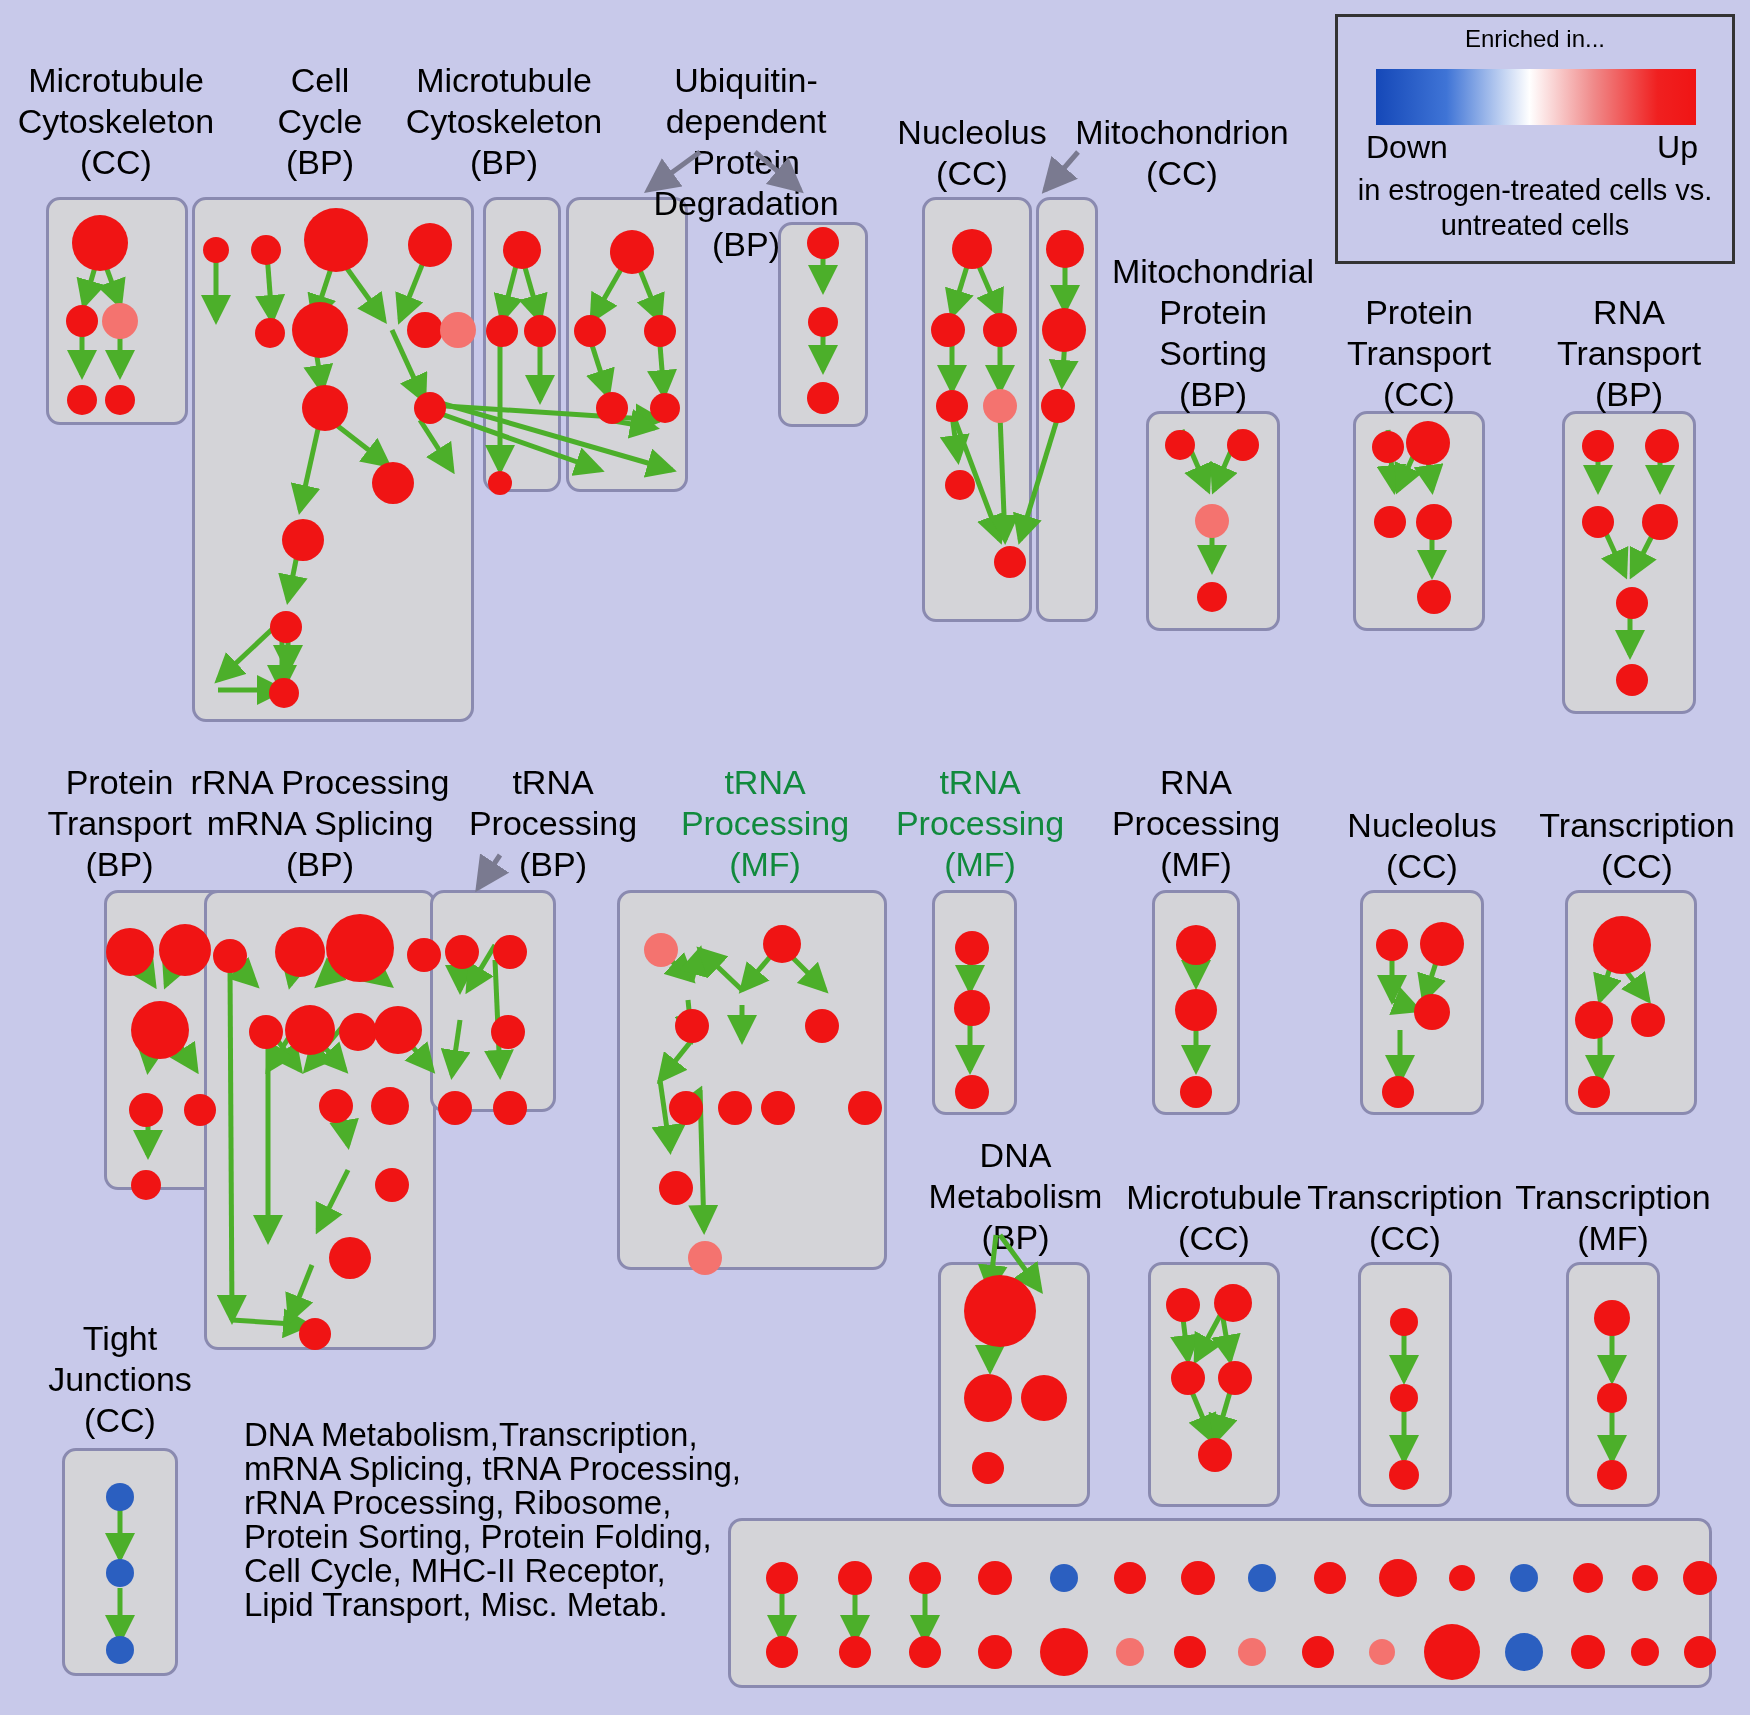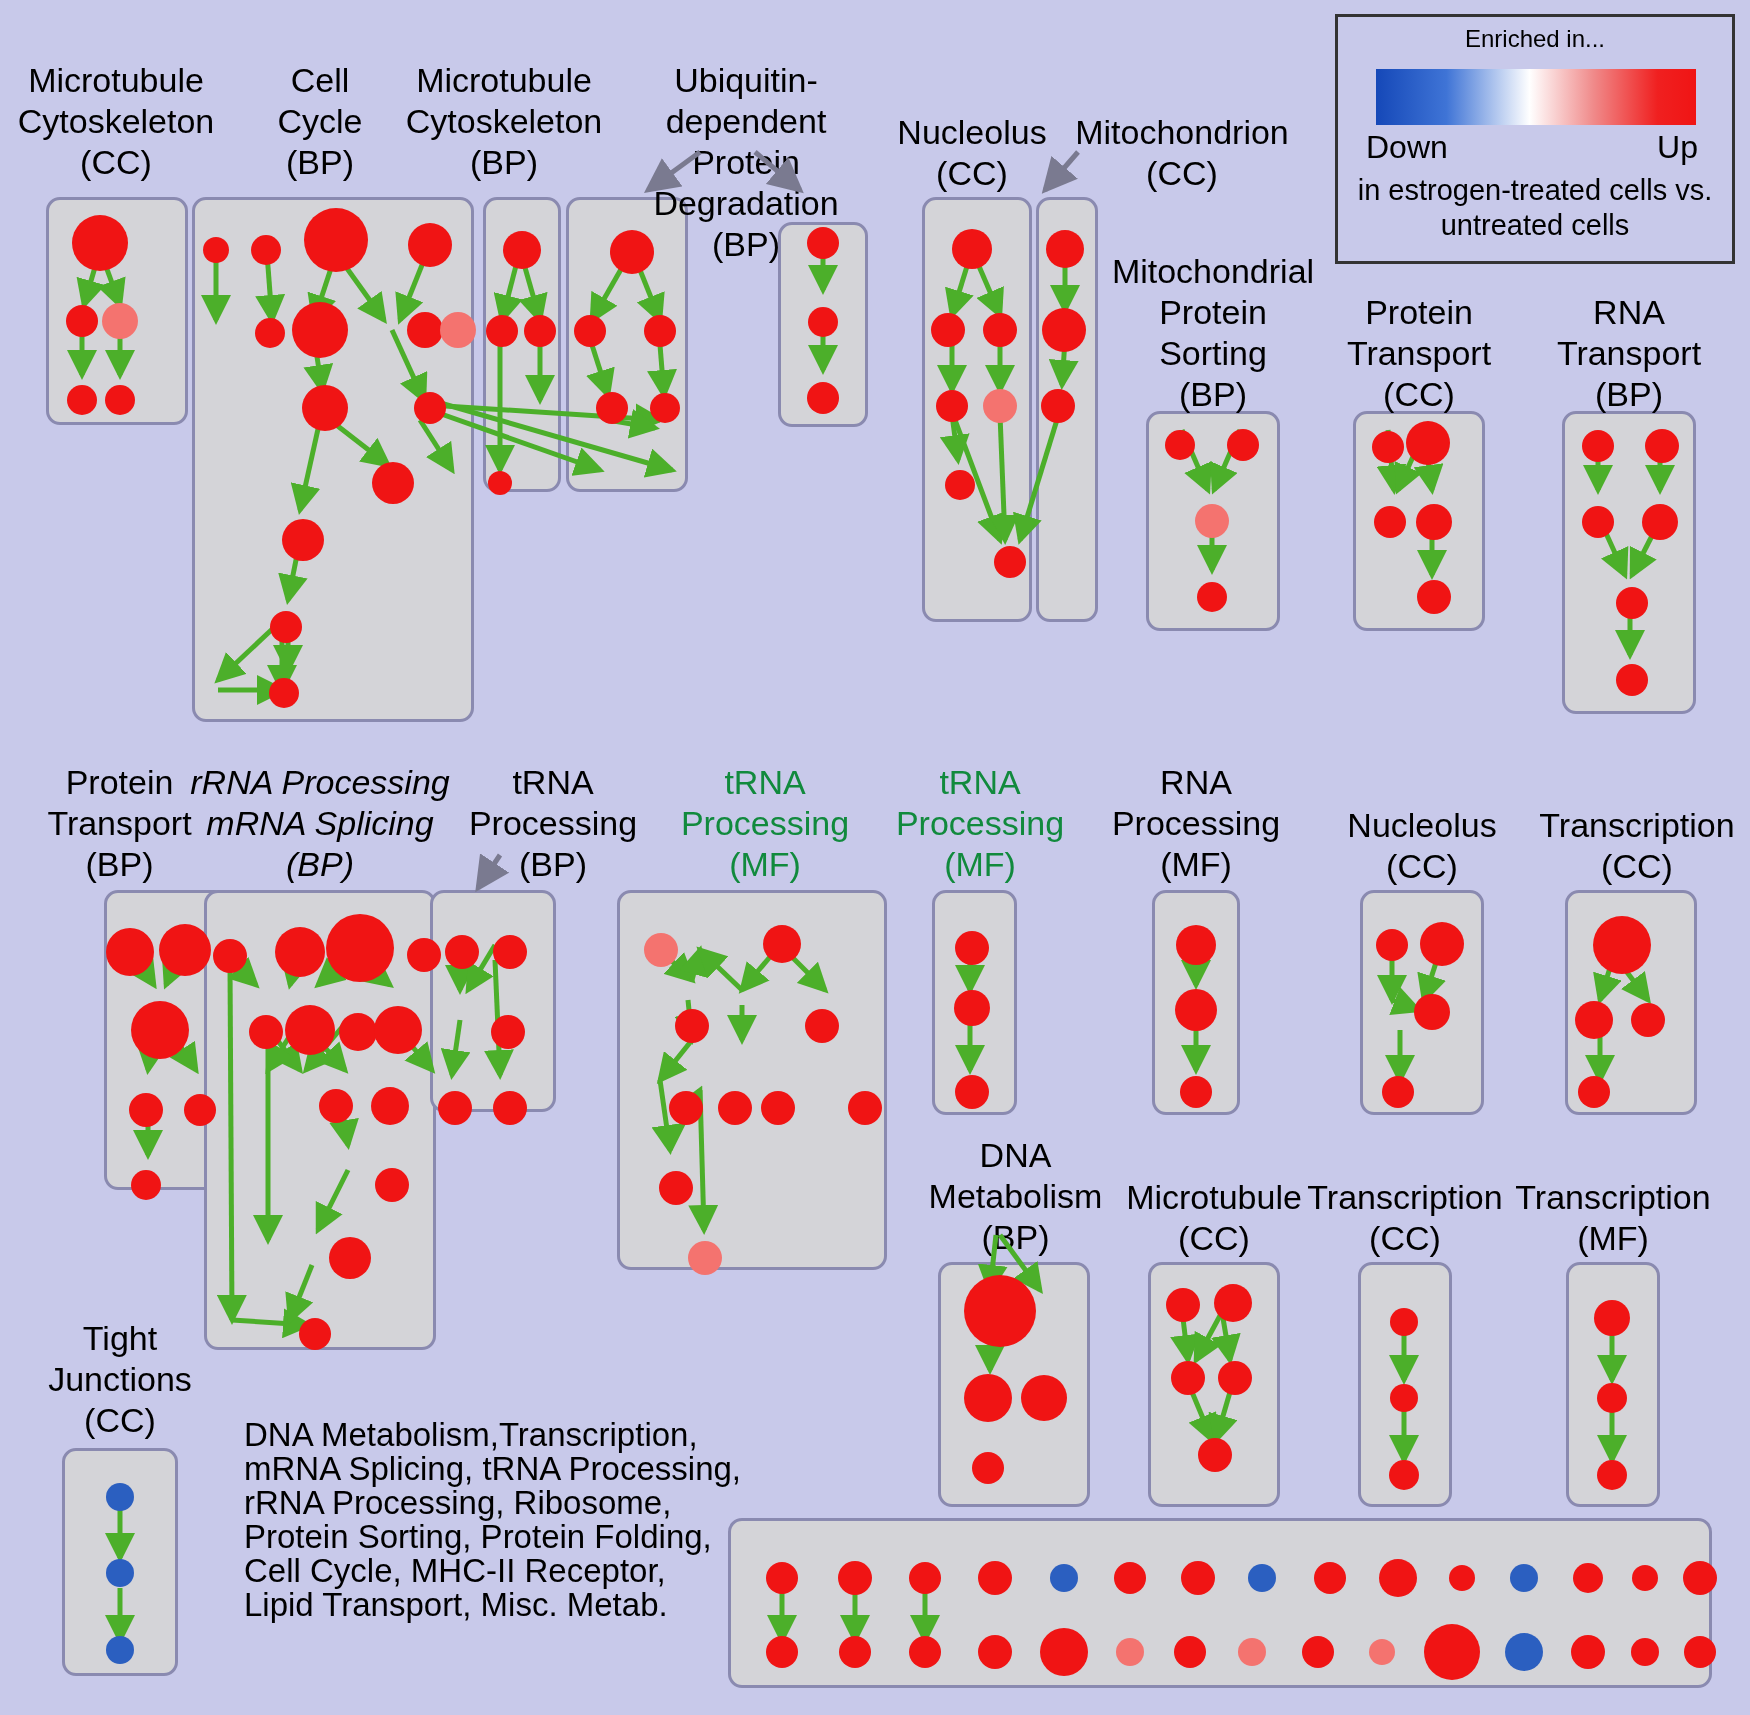--- a/index.html
+++ b/index.html
@@ -114,21 +114,21 @@
   <div class="lbl" style="left:1329px;top:292px;width:180px;">Protein
 Transport
 (CC)</div>
   <div class="lbl" style="left:1539px;top:292px;width:180px;">RNA
 Transport
 (BP)</div>
 
   <div class="lbl" style="left:32px;top:762px;width:175px;">Protein
 Transport
 (BP)</div>
-  <div class="lbl" style="left:185px;top:762px;width:270px;font-style:italic;">rRNA Processing
+  <div class="lbl" style="left:185px;top:762px;width:270px;">rRNA Processing
 mRNA Splicing
 (BP)</div>
   <div class="lbl" style="left:463px;top:762px;width:180px;">tRNA
 Processing
 (BP)</div>
   <div class="lbl green" style="left:675px;top:762px;width:180px;">tRNA
 Processing
 (MF)</div>
   <div class="lbl green" style="left:890px;top:762px;width:180px;">tRNA
 Processing

